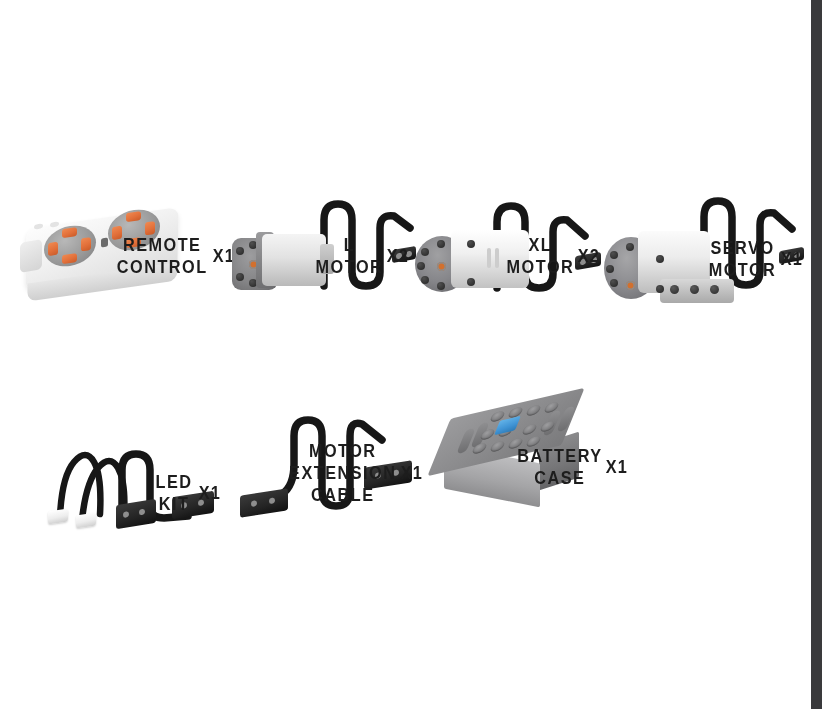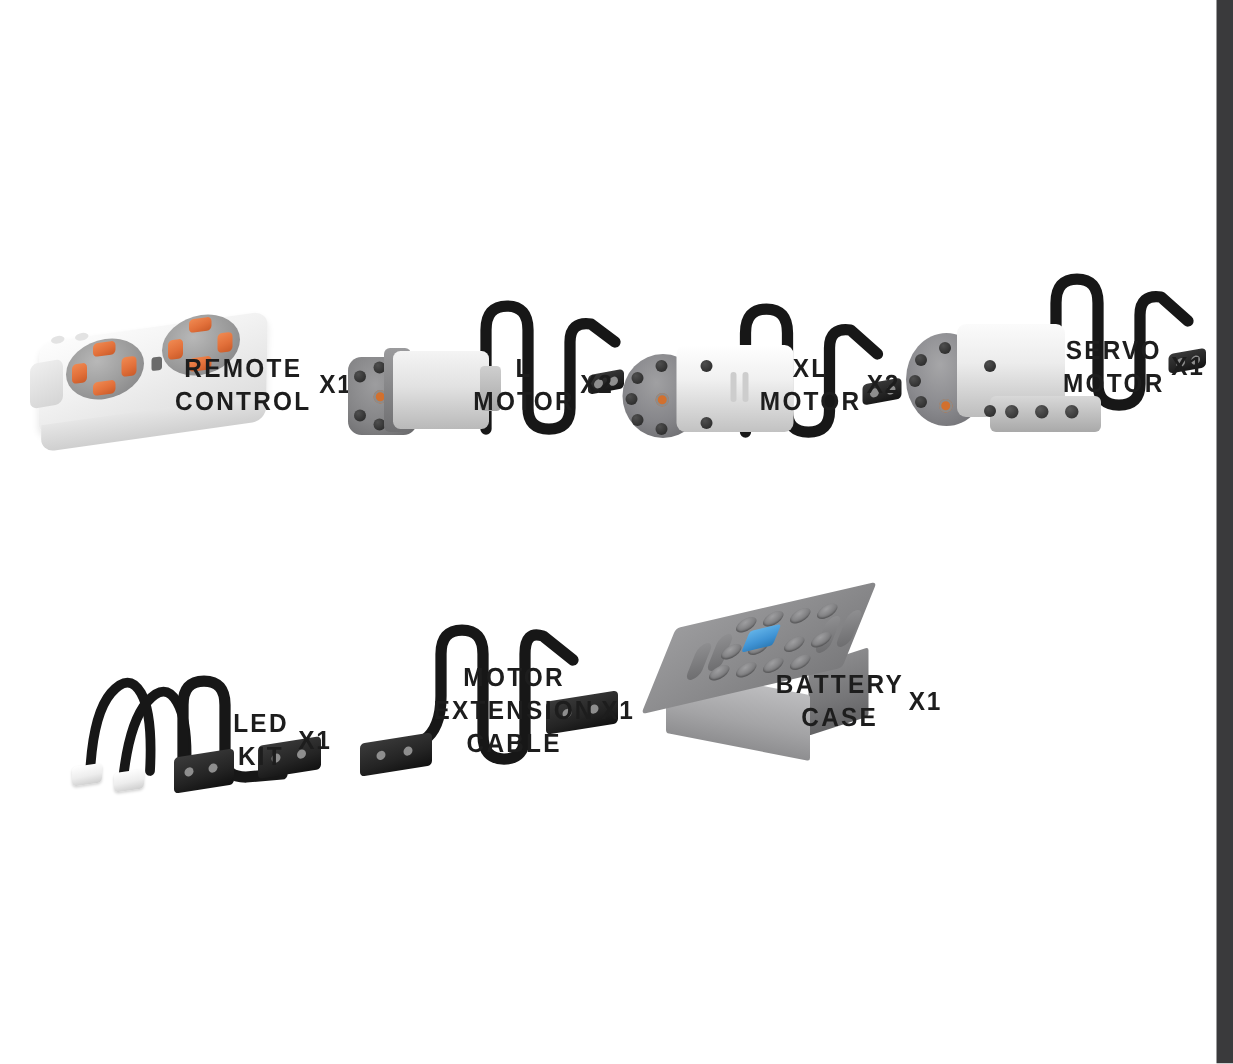--- a/index.html
+++ b/index.html
@@ -419,21 +419,21 @@
       <div class="connector" style="left:160px; top:58px; width:26px; height:14px;">
         <div class="connector-hole" style="left:5px;  top:4px;"></div>
         <div class="connector-hole" style="left:16px; top:4px;"></div>
       </div>
     </div>
 
     <div class="part-label">XL MOTOR</div>
     <div class="part-qty">X2</div>
   </div>
 
-  <div class="part-card" style="left:604px; top:184px; width:200px;">
+  <div class="part-card" style="left:604px; top:199px; width:200px;">
 
     <div class="part-figure motor-wrap" style="width:200px; height:120px;">
 
       <svg class="cable-svg" style="left:76px; top:-4px;" width="130" height="96" viewBox="0 0 130 96">
         <path class="cable-path" d="M24,90 L24,22 Q24,6 38,6 Q52,6 52,22 L52,76 Q52,90 66,90 Q80,90 80,76 L80,30 Q80,16 94,18 L112,34"></path>
       </svg>
 
       <div class="sv-face motor-face">
         <div class="axle-hole" style="left:22px; top:44px;"></div>
         <div class="pin-hole" style="left:6px;  top:14px;"></div>

